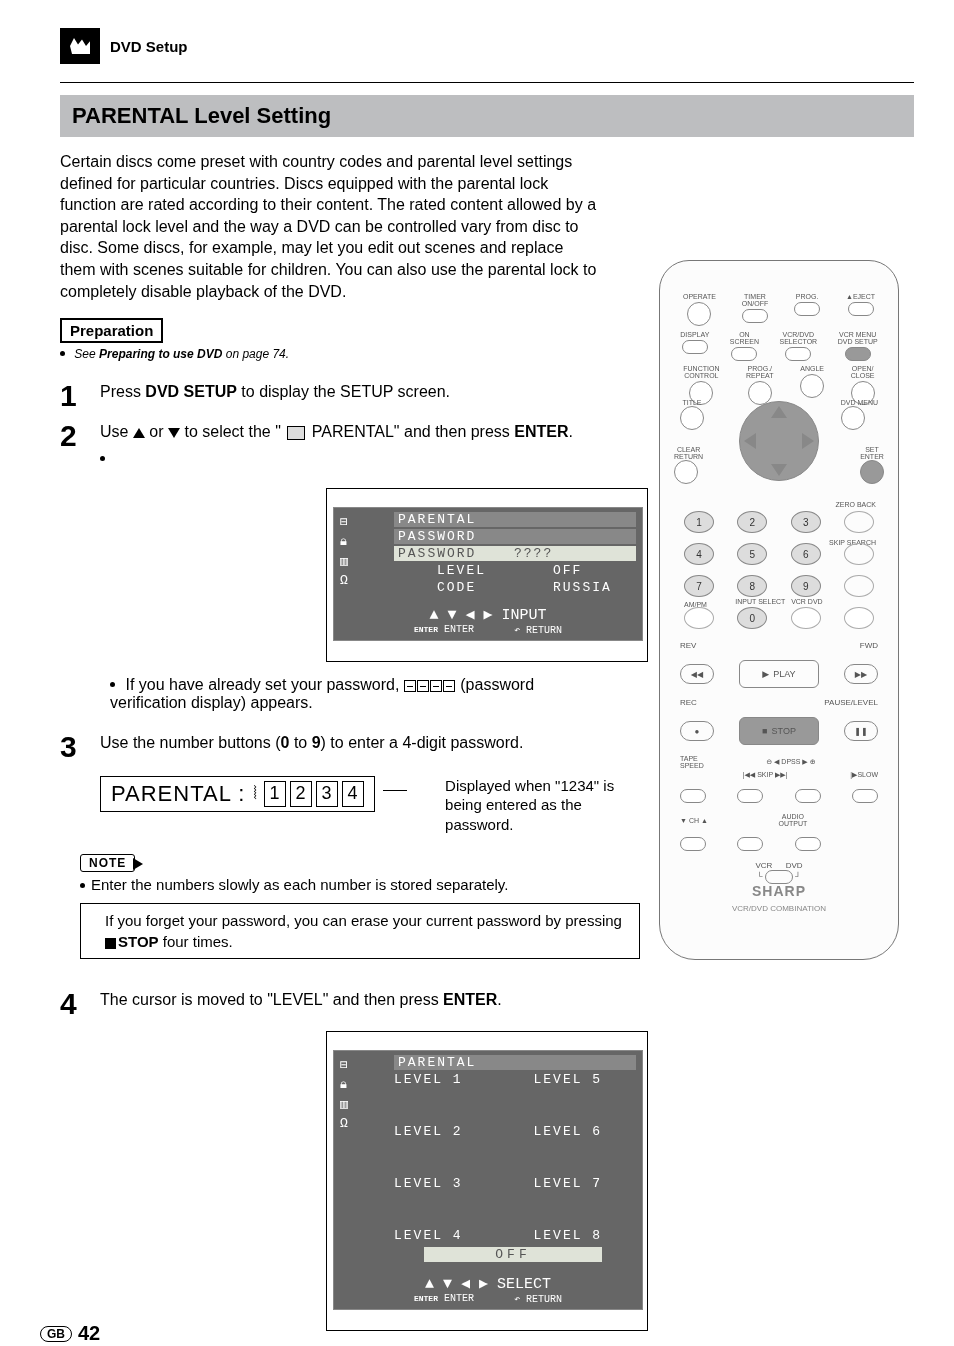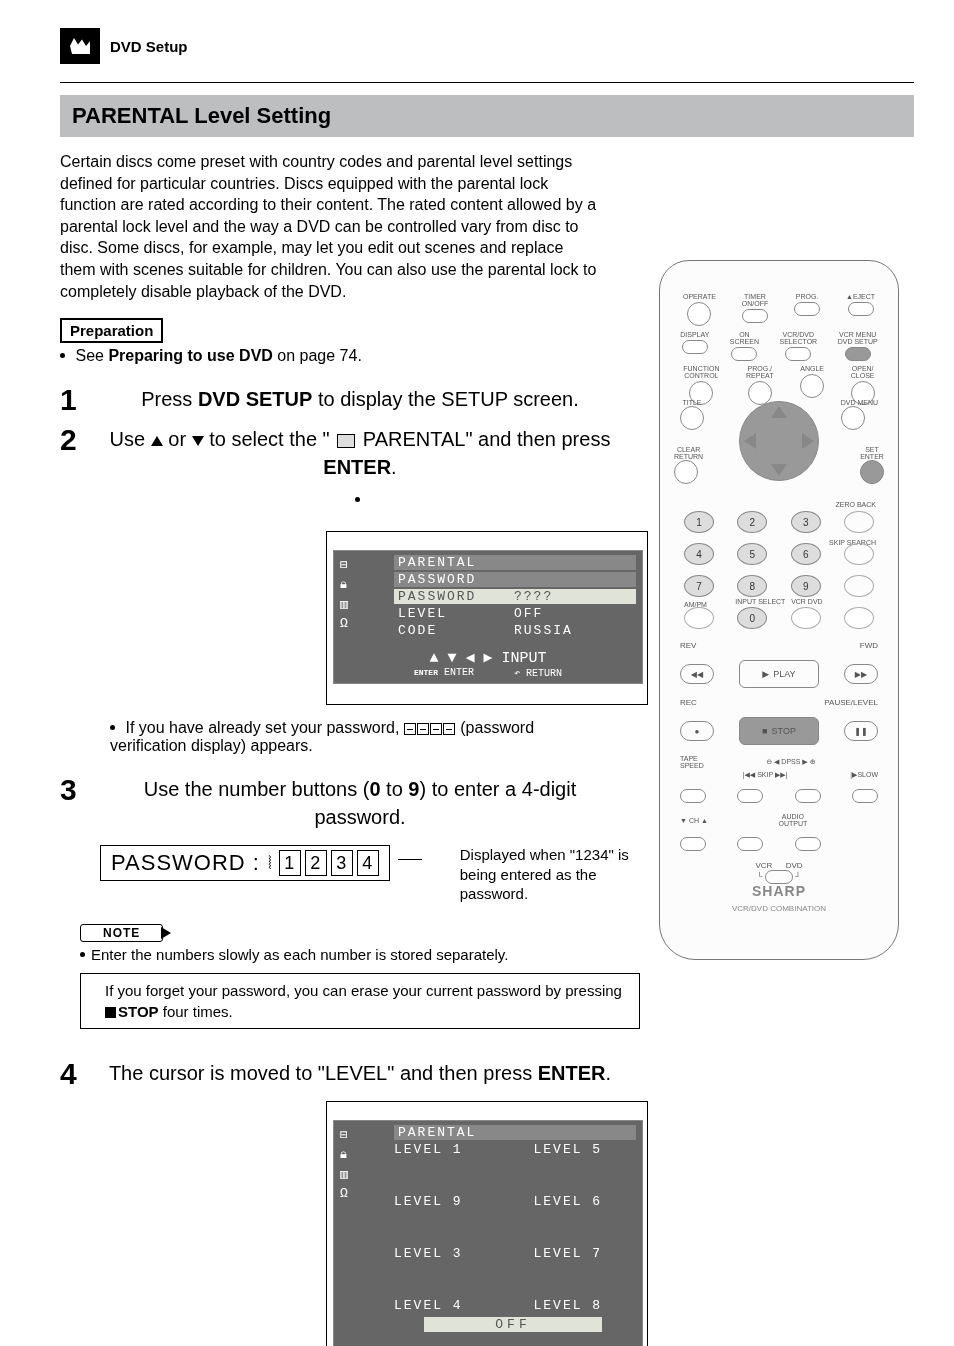--- a/index.html
+++ b/index.html
@@ -32,25 +32,25 @@
   
   .title-bar {
     background: #bdbec0; padding: 8px 12px; margin: 12px 0 14px 0;
     font-size: 22px; font-weight: bold;
   }
   .body-text { font-size: 16px; line-height: 1.35; max-width: 540px; margin-bottom: 16px; }
   .prep-box {
     display: inline-block; border: 2px solid #000; padding: 2px 8px;
     font-weight: bold; font-size: 15px; margin-bottom: 4px;
   }
-  .bullet-line { margin-left: 0; font-size: 16px; margin-bottom: 20px; }
+  .bullet-line { margin-left: 0; font-size: 12px; margin-bottom: 20px; font-style: italic; }
   .dot { display:inline-block; width:5px; height:5px; background:#000; border-radius:50%; vertical-align: middle; margin-right:6px; margin-bottom:2px;}
   .step { display: flex; margin-bottom: 10px; max-width: 560px; }
   .step-num { font-size: 30px; font-weight: bold; width: 40px; flex-shrink:0; line-height:1;}
-  .step-body { font-size: 20px; line-height:1.4; flex:1;text-align:center; }
+  .step-body { font-size: 16px; line-height:1.4; flex:1; }
   .step-body b { font-weight: bold; }
   .sub-bullet { margin-top:4px; margin-bottom:6px; }
   .tri-up { display:inline-block; width:0;height:0;border-left:6px solid transparent;border-right:6px solid transparent;border-bottom:10px solid #000; vertical-align:middle;}
   .tri-down { display:inline-block; width:0;height:0;border-left:6px solid transparent;border-right:6px solid transparent;border-top:10px solid #000; vertical-align:middle;}
   .screen-icon { display:inline-block; width:18px;height:14px;border:1px solid #000; background:#ddd; vertical-align:middle; margin:0 2px;}
   .dash-sq { display:inline-block; width:12px;height:12px;border:1px solid #000; vertical-align:middle; margin-right:1px; position:relative;}
   .dash-sq::after { content:""; position:absolute; top:5px; left:2px; right:2px; border-top:1px solid #000;}
   
   .osd {
     width: 310px;
@@ -62,37 +62,37 @@
     margin: 12px auto 14px auto;
     border: 1px solid #888;
     padding: 4px 0;
   }
   .osd-wrap{ border:1px solid #000; padding:6px; width:322px; margin:12px auto 14px auto;}
   .osd-head { background:#888; margin:0 6px 2px 30px; padding:0 4px;}
   .osd-head2 { background:#888; margin:0 6px 2px 30px; padding:0 4px;}
   .osd-selrow { display:flex; margin:0 6px 2px 30px; background:#dfe3d8; color:#555;}
   .osd-selrow .k{ width:120px; padding-left:4px;}
   .osd-plain { display:flex; margin:0 6px 2px 30px;}
-  .osd-plain .k{ width:120px; padding-left:4px;}
+  .osd-plain .k{ width:120px; padding-left:4px;margin-left:39px;}
   .osd-foot { text-align:center; margin-top:8px;}
   .osd-foot .mini { font-size:15px; letter-spacing:0; }
   .osd-foot .row2 { display:flex; justify-content:center; gap:40px; font-size:10px; letter-spacing:0;}
   
   .pw-box {
     border:1px solid #000; display:inline-flex; align-items:center;
     padding:4px 10px; font-size:20px; letter-spacing:1px;
     margin-left:40px;
   }
   .pw-label { font-size:22px; margin-right:6px;}
   .pw-digit { border:1px solid #000; width:22px; height:26px; display:inline-flex; align-items:center; justify-content:center; margin-left:4px; font-size:18px;}
   .pw-note { display:inline-block; vertical-align:top; margin-left:30px; font-size:15px; max-width:180px; line-height:1.3;}
   .pw-row { display:flex; align-items:flex-start; margin:14px 0 20px 0;}
   .pw-line { width:24px; border-top:1px solid #000; margin:14px 8px 0 8px;}
   
-  .note-label { display:inline-block; border:1px solid #000; border-radius:3px; padding:1px 22px; font-size:12px; font-weight:bold; letter-spacing:1px; position:relative;}
+  .note-label { display:inline-block; border:1px solid #000; border-radius:3px; padding:1px 8px; font-size:12px; font-weight:bold; letter-spacing:1px; position:relative;}
   .note-arrow { display:inline-block; width:0;height:0;border-top:6px solid transparent;border-bottom:6px solid transparent;border-left:10px solid #000; vertical-align:middle; margin-left:-2px;}
   .note-body { font-size:15px; margin-top:4px; margin-bottom:10px;}
   .forget-box { border:1px solid #000; padding:6px 10px; font-size:15px; max-width:560px; margin-bottom:30px; line-height:1.4;}
   .stop-sq { display:inline-block; width:11px; height:11px; background:#000; vertical-align:middle; margin-right:2px;}
   
   .osd-levels { display:grid; grid-template-columns: 1fr 1fr; margin:0 6px 0 30px; row-gap:2px; column-gap:10px;gap:37px;}
   .osd-off { text-align:center; background:#dfe3d8; color:#555; margin:4px 40px 4px 60px; letter-spacing:4px;}
   
   .remote-wrap { position:absolute; top:260px; right:55px; width:240px; }
   .remote-body {
@@ -222,21 +222,21 @@
 <div class="step">
   <div class="step-num">3</div>
   <div class="step-body">
     <span>Use the number buttons (</span><b>0</b><span> to </span><b>9</b><span>) to enter a 4-digit password.</span>
   </div>
 </div>
 
 
 <div class="pw-row">
   <div class="pw-box">
-    <span class="pw-label">PASSWORD :</span>
+    <span class="pw-label">PARENTAL :</span>
     <span style="font-size:18px; margin:0 2px;">⦚</span>
     <span class="pw-digit">1</span>
     <span class="pw-digit">2</span>
     <span class="pw-digit">3</span>
     <span class="pw-digit">4</span>
   </div>
   <div class="pw-line"></div>
   <div class="pw-note">Displayed when "1234" is being entered as the password.</div>
 </div>
 
@@ -269,21 +269,21 @@
       <span>⊟</span>
       <span>🔒︎</span>
       <span>▥</span>
       <span>Ω</span>
     </div>
     <div style="flex:1;">
       <div class="osd-head">PARENTAL</div>
       <div class="osd-levels">
         <span>LEVEL 1</span>
         <span>LEVEL 5</span>
-        <span>LEVEL 9</span>
+        <span>LEVEL 2</span>
         <span>LEVEL 6</span>
         <span>LEVEL 3</span>
         <span>LEVEL 7</span>
         <span>LEVEL 4</span>
         <span>LEVEL 8</span>
       </div>
       <div class="osd-off">OFF</div>
     </div>
   </div>
   <div class="osd-foot">

